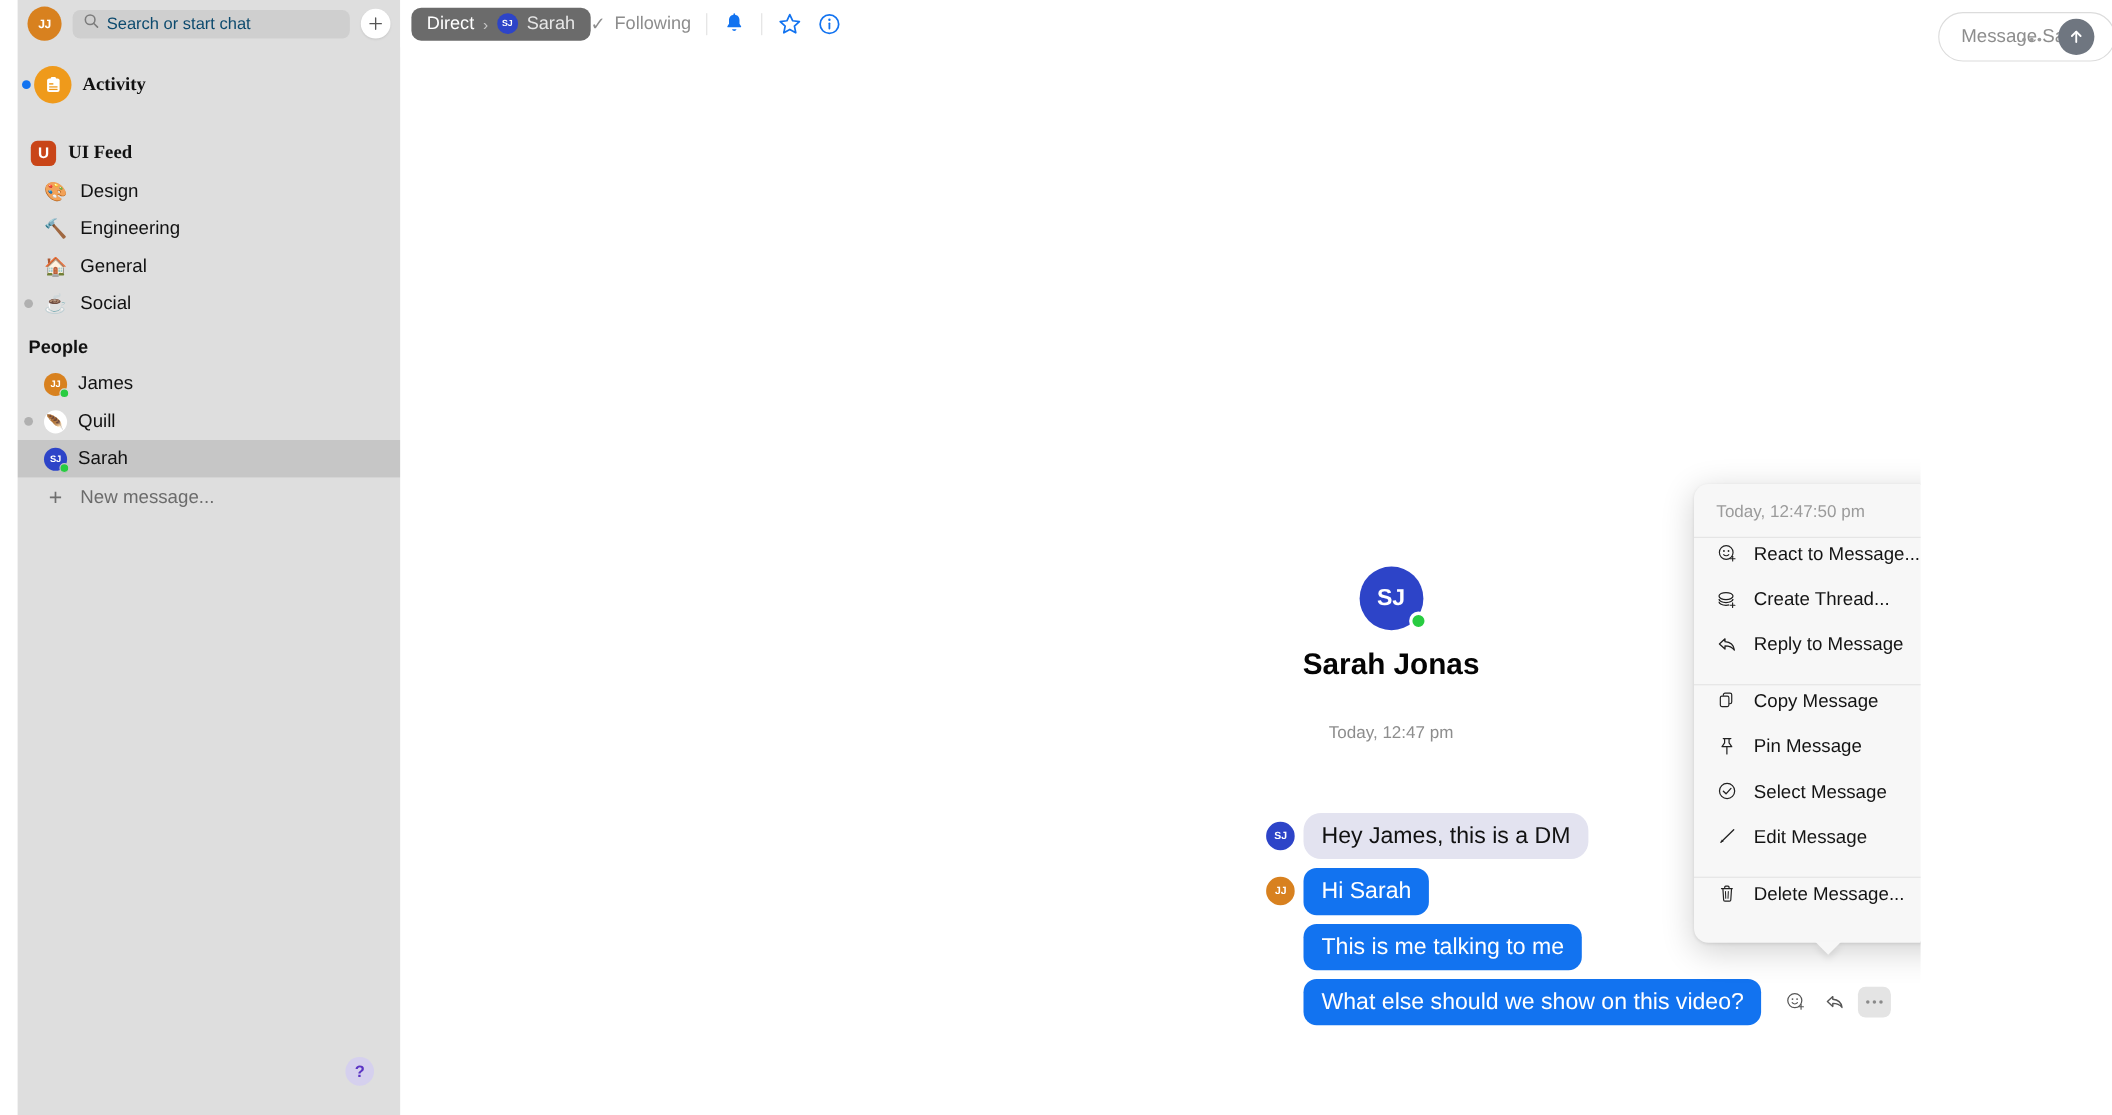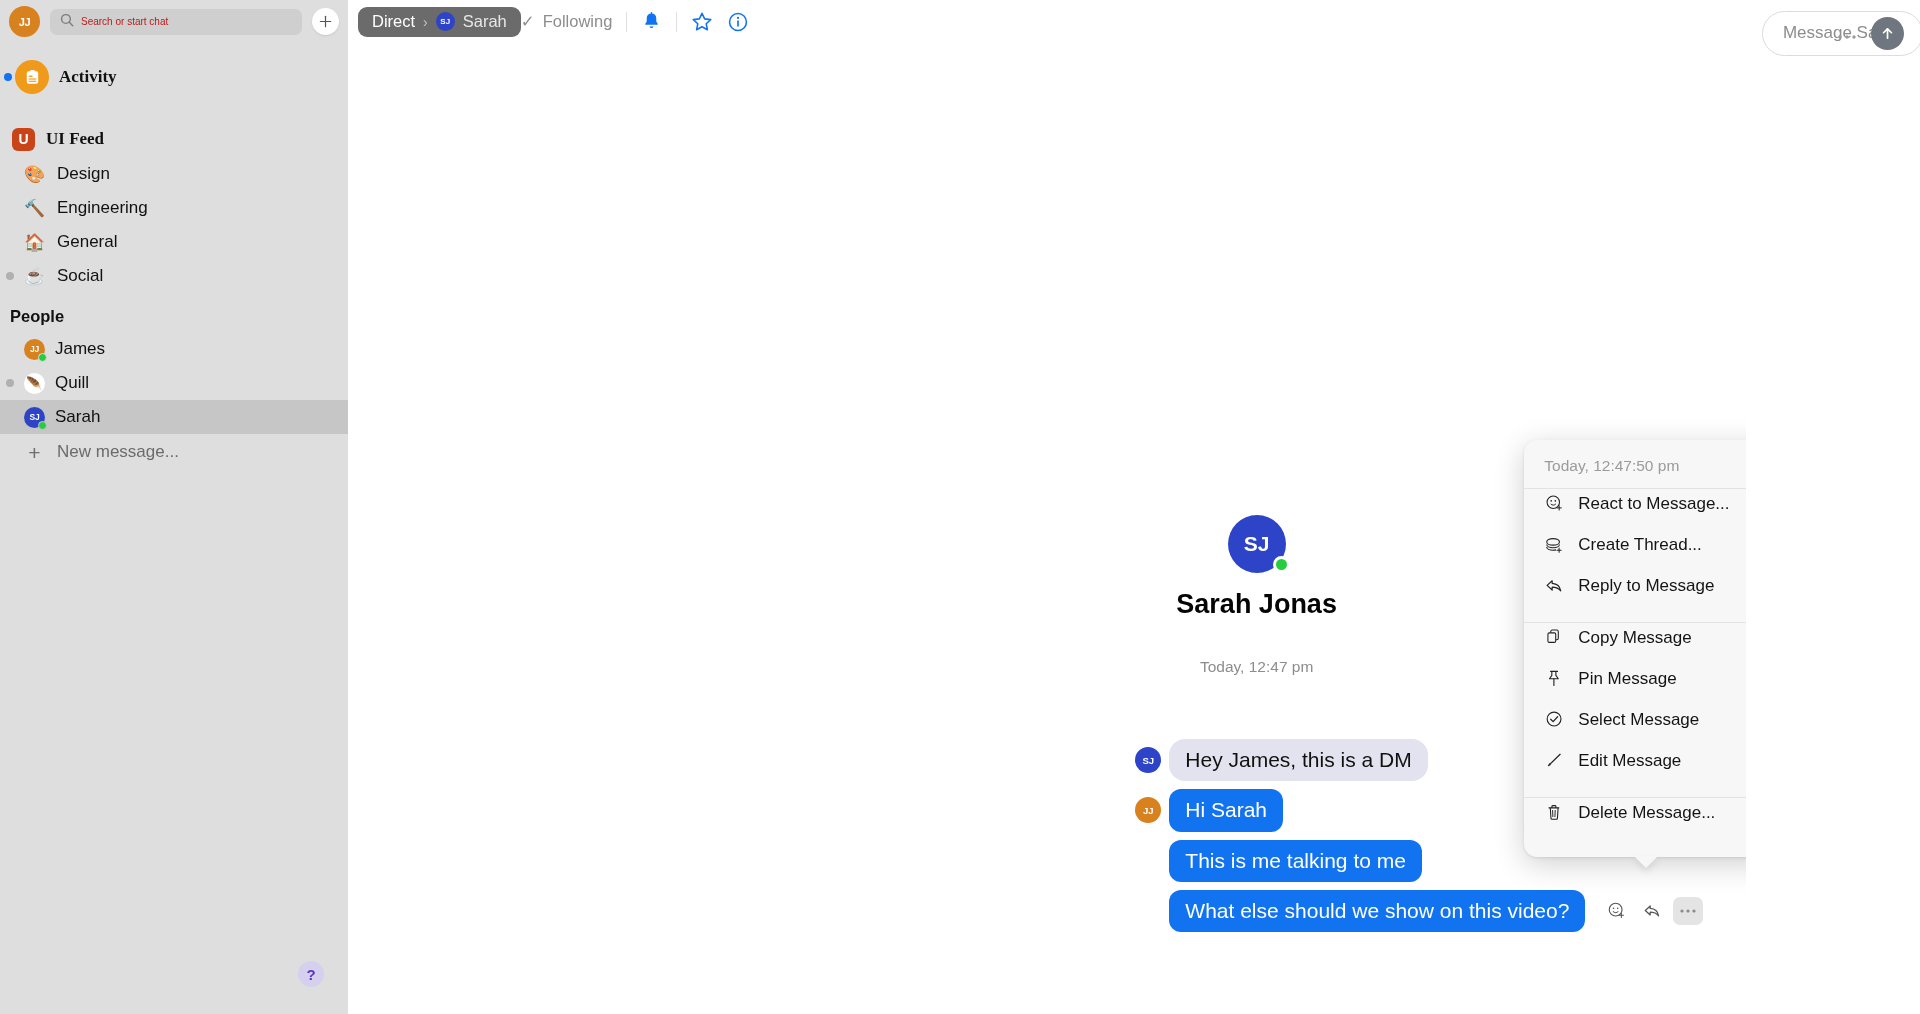--- a/index.html
+++ b/index.html
@@ -1,21 +1,21 @@
 <!DOCTYPE html>
 <html><head>
 <meta charset="utf-8">
 <style>
   * { box-sizing: border-box; margin: 0; padding: 0; }
   html, body {
     width: 1920px; height: 1014px;
     font-family: "Liberation Sans", sans-serif;
     background: #ffffff; overflow: hidden;
   }
-  #app { position: relative; width: 1920px; height: 726px; display: flex; }
+  #app { position: relative; width: 1920px; height: 726px; display: flex; padding-left: 16px; }
 
   
   .sidebar {
     width: 348px; height: 1014px; flex: 0 0 348px;
     background: #dedede;
     position: relative;
     display: flex; flex-direction: column;
   }
   .sb-top {
     height: 43px; display: flex; align-items: center;
@@ -23,21 +23,21 @@
   }
   .avatar {
     border-radius: 50%; display: flex; align-items: center; justify-content: center;
     color: #fff; font-weight: bold; flex: none; position: relative;
   }
   .av-jj { width: 31px; height: 31px; background: #d8811f; font-size: 11px; letter-spacing: -0.3px;}
   .search-box {
     flex: 1; height: 26px; background: #cfcfcf; border-radius: 7px;
     display: flex; align-items: center; gap: 7px; padding: 0 10px;
   }
-  .search-box .ph { color: #b91c1c; font-size: 10px; }
+  .search-box .ph { color: #0c4a6e; font-size: 15px; }
   .plus-btn {
     width: 27px; height: 27px; border-radius: 50%; background: #fff;
     display: flex; align-items: center; justify-content: center;
     flex: none; box-shadow: 0 1px 2px rgba(0,0,0,.10);
   }
 
   .sb-scroll { flex: 1; overflow: hidden; padding-top: 8px; position: relative;}
 
   .row {
     display: flex; align-items: center; height: 35px;

